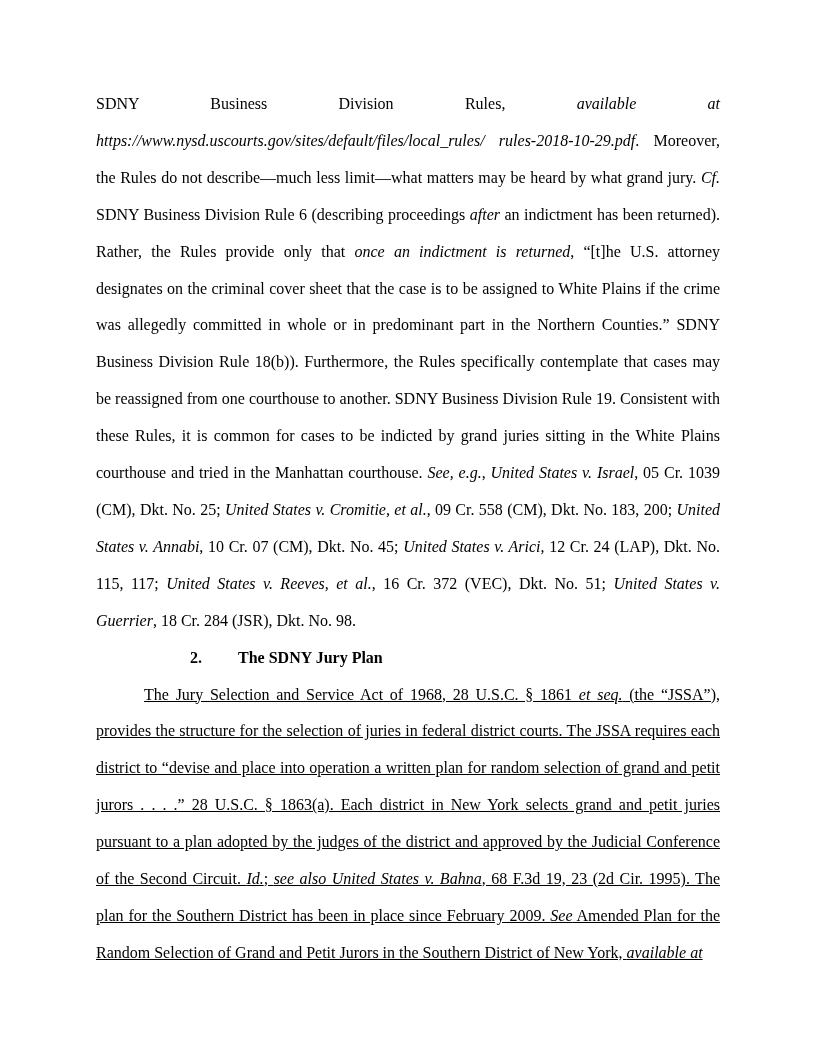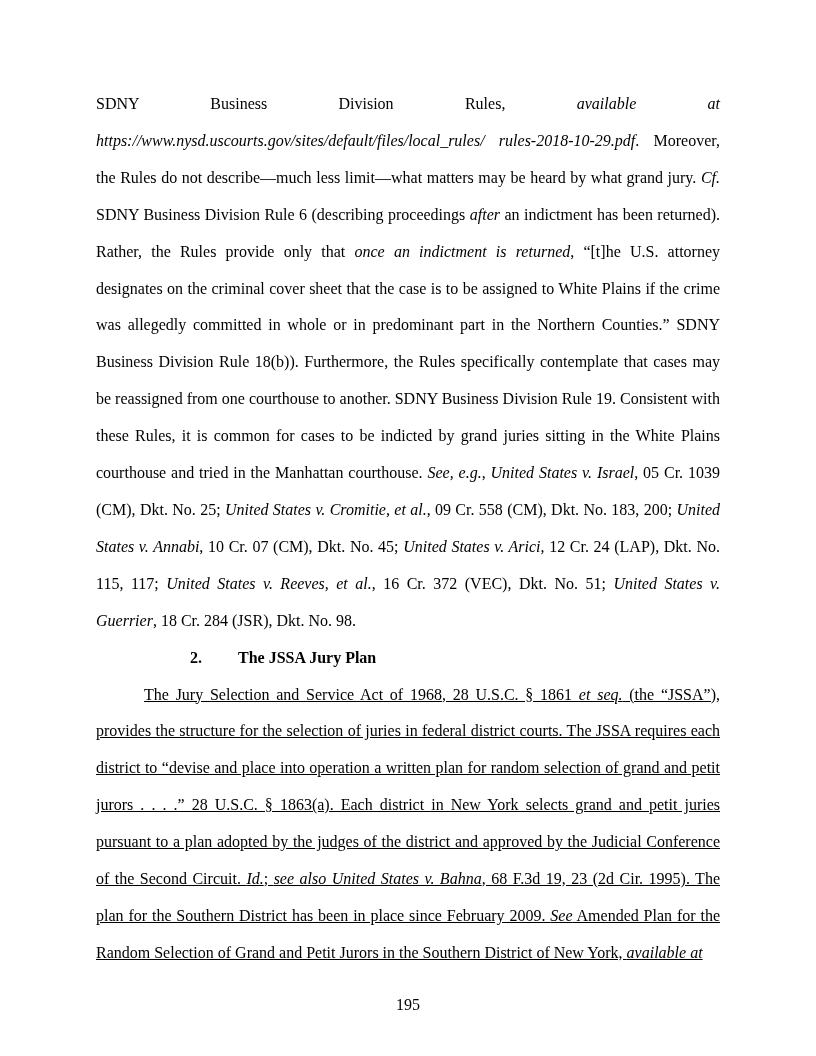--- a/index.html
+++ b/index.html
@@ -55,18 +55,17 @@
     line-height: 20px;
   }
 </style>
 </head>
 <body>
 
 <div class="page">
   <div class="content">
     <p class="para"><span class="text-run">SDNY Business Division Rules, </span><span class="text-run it">available at https://www.nysd.uscourts.gov/sites/default/files/local_rules/ rules-2018-10-29.pdf</span><span class="text-run">.  Moreover, the Rules do not describe—much less limit—what matters may be heard by what grand jury.  </span><span class="text-run it">Cf.</span><span class="text-run"> SDNY Business Division Rule 6 (describing proceedings </span><span class="text-run it">after</span><span class="text-run"> an indictment has been returned).  Rather, the Rules provide only that </span><span class="text-run it">once an indictment is returned</span><span class="text-run">, “[t]he U.S. attorney designates on the criminal cover sheet that the case is to be assigned to White Plains if the crime was allegedly committed in whole or in predominant part in the Northern Counties.”  SDNY Business Division Rule 18(b)).  Furthermore, the Rules specifically contemplate that cases may be reassigned from one courthouse to another.  SDNY Business Division Rule 19.  Consistent with these Rules, it is common for cases to be indicted by grand juries sitting in the White Plains courthouse and tried in the Manhattan courthouse.  </span><span class="text-run it">See, e.g.</span><span class="text-run">, </span><span class="text-run it">United States v. Israel</span><span class="text-run">, 05 Cr. 1039 (CM), Dkt. No. 25; </span><span class="text-run it">United States v. Cromitie, et al.</span><span class="text-run">, 09 Cr. 558 (CM), Dkt. No. 183, 200; </span><span class="text-run it">United States v. Annabi</span><span class="text-run">, 10 Cr. 07 (CM), Dkt. No. 45; </span><span class="text-run it">United States v. Arici</span><span class="text-run">, 12 Cr. 24 (LAP), Dkt. No. 115, 117; </span><span class="text-run it">United States v. Reeves, et al.</span><span class="text-run">, 16 Cr. 372 (VEC), Dkt. No. 51; </span><span class="text-run it">United States v. Guerrier</span><span class="text-run">, 18 Cr. 284 (JSR), Dkt. No. 98.</span></p>
     <p class="section-heading">
-      <span class="hnum">2.</span><span>The JSSA Jury Plan</span>
+      <span class="hnum">2.</span><span>The SDNY Jury Plan</span>
     </p>
     <p class="para first-indent"><span class="text-run">The Jury Selection and Service Act of 1968, 28 U.S.C. § 1861 </span><span class="text-run it">et seq.</span><span class="text-run"> (the “JSSA”), provides the structure for the selection of juries in federal district courts.  The JSSA requires each district to “devise and place into operation a written plan for random selection of grand and petit jurors . . . .”  28 U.S.C. § 1863(a).  Each district in New York selects grand and petit juries pursuant to a plan adopted by the judges of the district and approved by the Judicial Conference of the Second Circuit.  </span><span class="text-run it">Id.</span><span class="text-run">; </span><span class="text-run it">see also United States v. Bahna</span><span class="text-run">, 68 F.3d 19, 23 (2d Cir. 1995).  The plan for the Southern District has been in place since February 2009.  </span><span class="text-run it">See</span><span class="text-run"> Amended Plan for the Random Selection of Grand and Petit Jurors in the Southern District of New York, </span><span class="text-run it">available at</span></p>
   </div>
-  <div class="footer">195</div>
 </div>
 
 </body></html>

